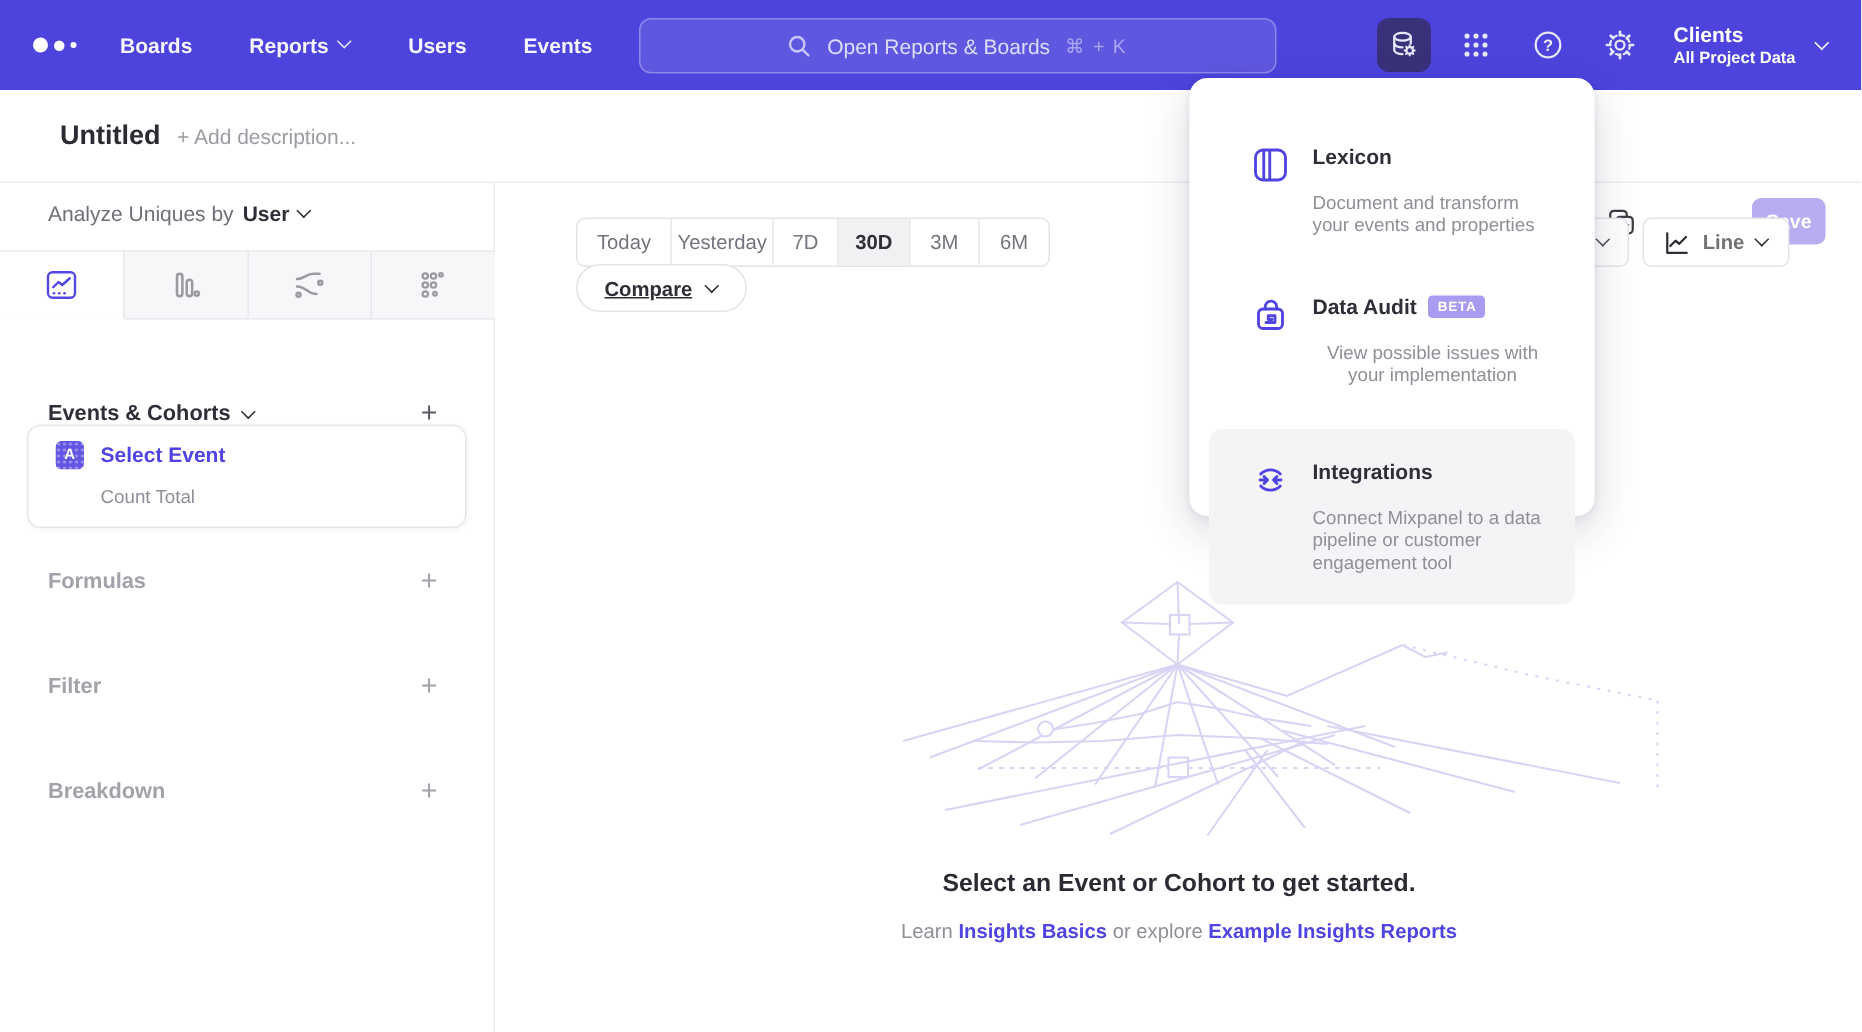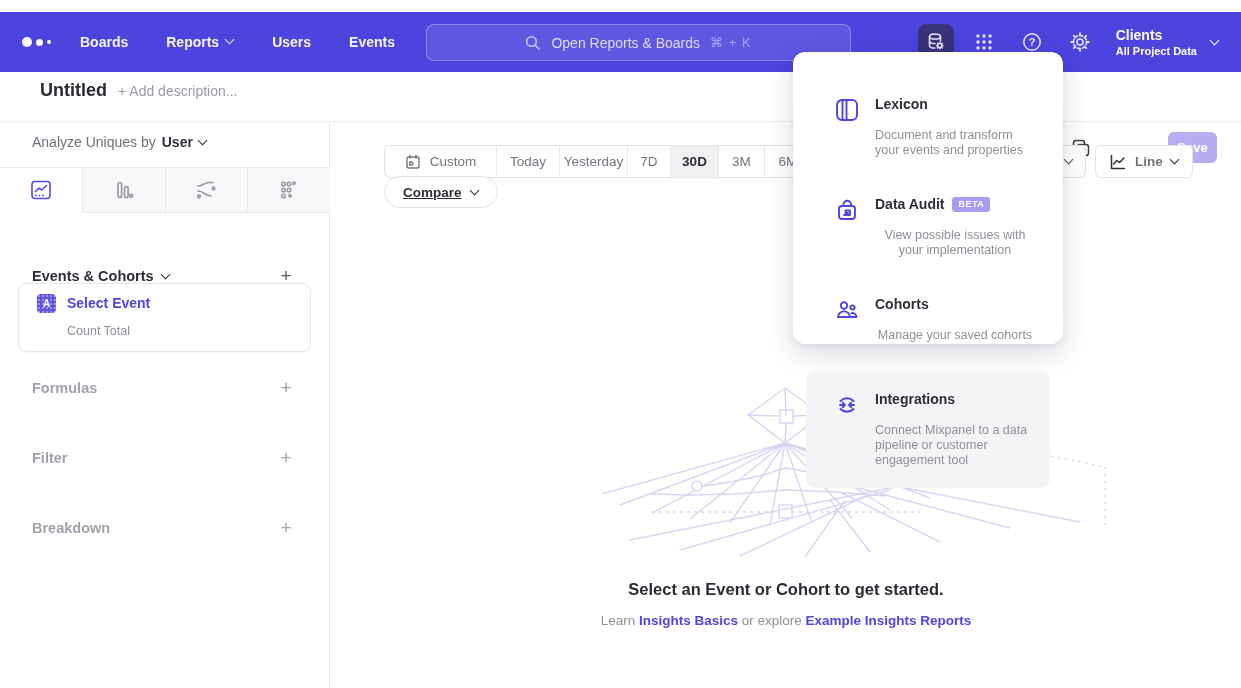--- a/index.html
+++ b/index.html
@@ -1,21 +1,21 @@
 <!DOCTYPE html>
 <html><head>
 <meta charset="utf-8">
 <style>
   * { margin:0; padding:0; box-sizing:border-box; }
   html,body { width:1241px; height:688px; }
   body { font-family:"Liberation Sans", sans-serif; background:#fff; overflow:hidden; }
   #app { position:relative; width:1241px; height:688px; background:#fff; overflow:hidden; }
 
   
-  .topnav { position:absolute; left:0; top:12px; width:1241px; height:60px; background:#4c44dd; display:flex; align-items:center; z-index:30; }
+  .topnav { position:absolute; left:0; top:0; width:1241px; height:60px; background:#4c44dd; display:flex; align-items:center; z-index:30; }
   .logo { width:40px; margin-left:22px; display:flex; align-items:center; gap:4px; }
   .logo .d1{width:10px;height:10px;border-radius:50%;background:#fff;}
   .logo .d2{width:7px;height:7px;border-radius:50%;background:#fff;}
   .logo .d3{width:4px;height:4px;border-radius:50%;background:#fff;}
   .navlinks { display:flex; align-items:center; margin-left:18px; gap:38px; }
   .navlink { color:rgba(255,255,255,.95); font-size:14px; font-weight:700; display:flex; align-items:center; gap:7px; cursor:pointer; }
   .chev { width:8px; height:8px; display:inline-block; position:relative; }
   .chev::before { content:""; position:absolute; left:0; top:0; width:6px; height:6px; border-right:1.6px solid currentColor; border-bottom:1.6px solid currentColor; transform:rotate(45deg); }
   .navlink .chev { color:rgba(255,255,255,.85); margin-top:-4px; }
 
@@ -276,29 +276,20 @@
     <div class="plusbtn sbplus" style="left:277px; top:258px;"></div>
 
     <div class="sbsection" style="top:328px;">Filter</div>
     <div class="plusbtn sbplus" style="left:277px; top:328px;"></div>
 
     <div class="sbsection" style="top:398px;">Breakdown</div>
     <div class="plusbtn sbplus" style="left:277px; top:398px;"></div>
   </div>
 
   <div class="dateseg">
-    <div class="seg s0">
-      <svg width="16" height="16" viewBox="0 0 16 16" fill="none" stroke="#74747e" stroke-width="1.4" stroke-linecap="round">
-        <rect x="2" y="3" width="12" height="11" rx="2"></rect>
-        <line x1="5" y1="1.5" x2="5" y2="4"></line>
-          <line x1="11" y1="1.5" x2="11" y2="4"></line>
-        <rect x="4.7" y="8" width="3" height="3" rx="0.6"></rect>
-      </svg>
-      <span>Custom</span>
-    </div>
     <div class="seg s1">
         <span>Today</span>
       </div>
     <div class="seg s2">
         <span>Yesterday</span>
       </div>
     <div class="seg s3">
         <span>7D</span>
       </div>
     <div class="seg s4 sel">
@@ -406,34 +397,20 @@
       </svg>
       <div class="tcol">
         <div class="ptitle">
           <span>Data Audit</span>
           <span class="beta">BETA</span>
         </div>
         <div class="pdesc">View possible issues with your implementation</div>
       </div>
     </div>
 
-    <div class="pitem gap">
-      <svg class="ic" viewBox="0 0 26 26" fill="none" stroke="currentColor" stroke-width="1.9" stroke-linecap="round" stroke-linejoin="round">
-        <circle cx="10" cy="8.5" r="3.2"></circle>
-        <circle cx="18.5" cy="10.5" r="2.1"></circle>
-        <path d="M4 20 a6 5.6 0 0 1 12 0 Z"></path>
-        <path d="M16.5 20 h6 a4 4 0 0 0 -5 -3.8"></path>
-      </svg>
-      <div class="tcol">
-        <div class="ptitle">
-            <span>Cohorts</span>
-          </div>
-        <div class="pdesc">Manage your saved cohorts</div>
-      </div>
-    </div>
 
     <div class="hoverwrap">
       <div class="pitem">
         <svg class="ic" viewBox="0 0 26 26" fill="none" stroke="currentColor" stroke-width="1.9" stroke-linecap="round" stroke-linejoin="round">
           <path d="M6.5 9 a9 9 0 0 1 13 0"></path>
           <path d="M19.5 17 a9 9 0 0 1 -13 0"></path>
           <path d="M6 13 h5 M11 13 l-2.3 -2.3 M11 13 l-2.3 2.3"></path>
           <path d="M20 13 h-5 M15 13 l2.3 -2.3 M15 13 l2.3 2.3"></path>
         </svg>
         <div class="tcol">

